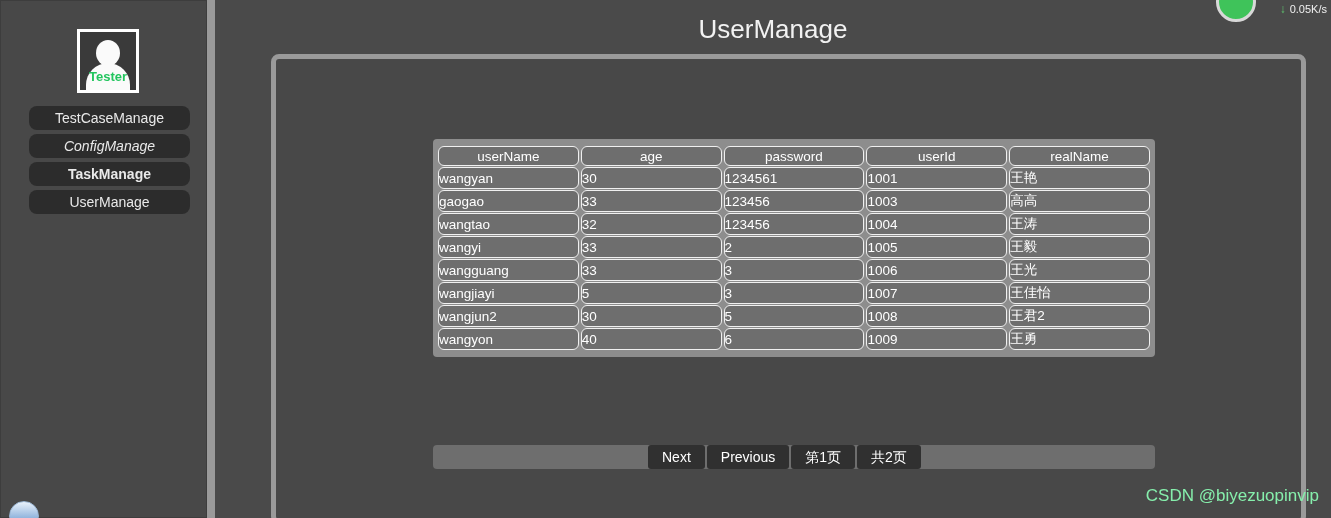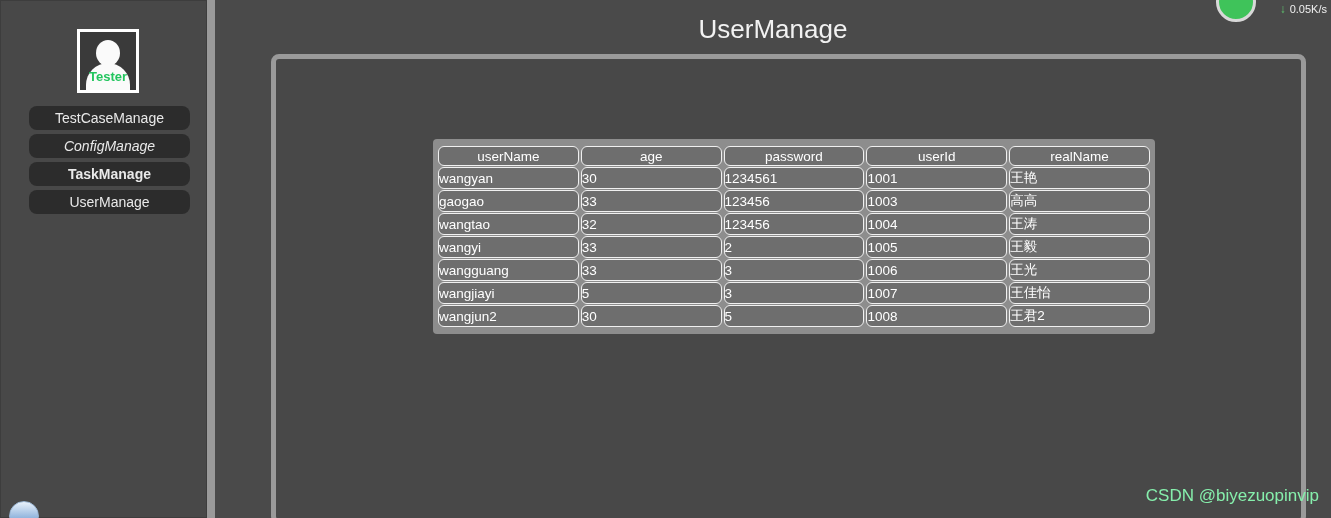--- a/index.html
+++ b/index.html
@@ -290,24 +290,38 @@
               <td>1007</td>
               <td>王佳怡</td>
             </tr>
             <tr>
               <td>wangjun2</td>
               <td>30</td>
               <td>5</td>
               <td>1008</td>
               <td>王君2</td>
             </tr>
+            <tr>
+              <td>wangyon</td>
+              <td>40</td>
+              <td>6</td>
+              <td>1009</td>
+              <td>王勇</td>
+            </tr>
           </tbody>
         </table>
       </div>
 
+      <div id="pager">
+        <div id="pager-spacer-left"></div>
+        <div class="pg-btn">Next</div>
+        <div class="pg-btn">Previous</div>
+        <div class="pg-btn">第1页</div>
+        <div class="pg-btn">共2页</div>
+      </div>
 
     </div>
 
     <div id="watermark">CSDN @biyezuopinvip</div>
   </div>
 
   <div id="cpu-ring"></div>
   <div id="netspeed">
     <span id="down-arrow">↓</span>
     <span>0.05K/s</span>

